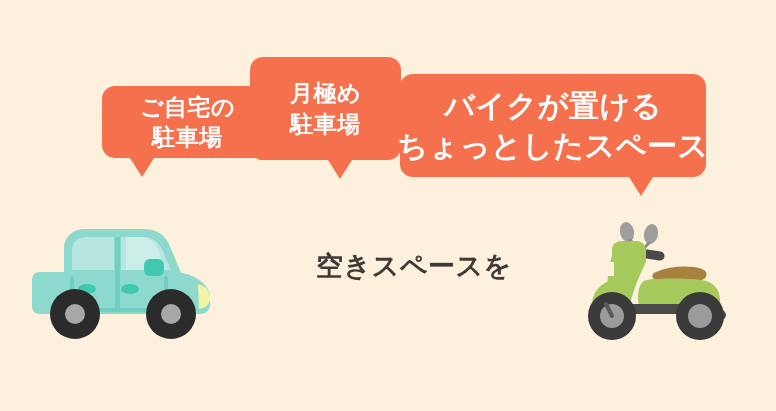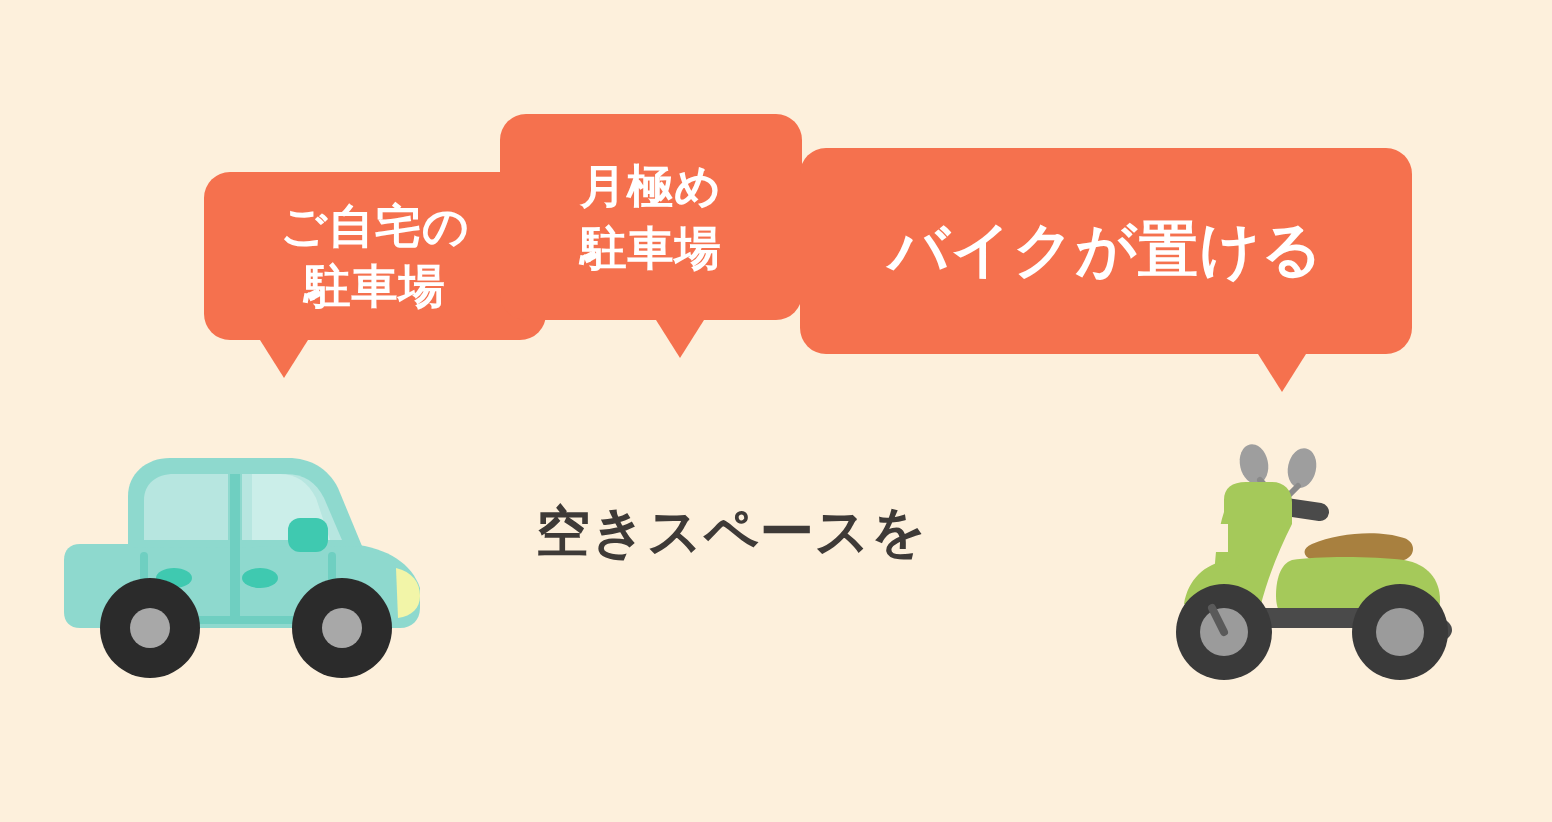--- a/index.html
+++ b/index.html
@@ -47,21 +47,21 @@
     border-left: 12px solid transparent;
     border-right: 12px solid transparent;
     border-top: 19px solid #F5714E;
   }
 
   
   #bubble-home {
     left: 102px;
     top: 86px;
     width: 171px;
-    height: 84px;
+    height: 72px;
     font-size: 23px;
     z-index: 1;
     justify-content: center;
   }
   #bubble-home .tail { left: 28px; }
 
   
   #bubble-monthly {
     left: 250px;
     top: 57px;
@@ -90,21 +90,21 @@
     left: 268px;
     top: 247px;
     width: 230px;
     color: #3E3A37;
     font-size: 27px;
     font-weight: bold;
     line-height: 1.45;
     letter-spacing: 0.5px;
     white-space: nowrap;
   }
-  #headline .line { display: block; }
+  #headline .line { display: block; margin-left: 48px; }
 
   
   #car-illustration {
     position: absolute;
     left: 26px;
     top: 218px;
     width: 190px;
     height: 125px;
   }
   #scooter-illustration {
@@ -128,20 +128,21 @@
   </div>
 
   <div class="bubble" id="bubble-monthly">
     <span class="line">月極め</span>
     <span class="line">駐車場</span>
     <span class="tail"></span>
   </div>
 
   <div class="bubble" id="bubble-bike">
     <span class="line">バイクが置ける</span>
+    <span class="line">ちょっとしたスペース</span>
     <span class="tail"></span>
   </div>
 
   <div id="headline">
     <span class="line">空きスペースを</span>
   </div>
 
   <div id="car-illustration">
     <svg width="190" height="125" viewBox="0 0 190 125" xmlns="http://www.w3.org/2000/svg">
 

